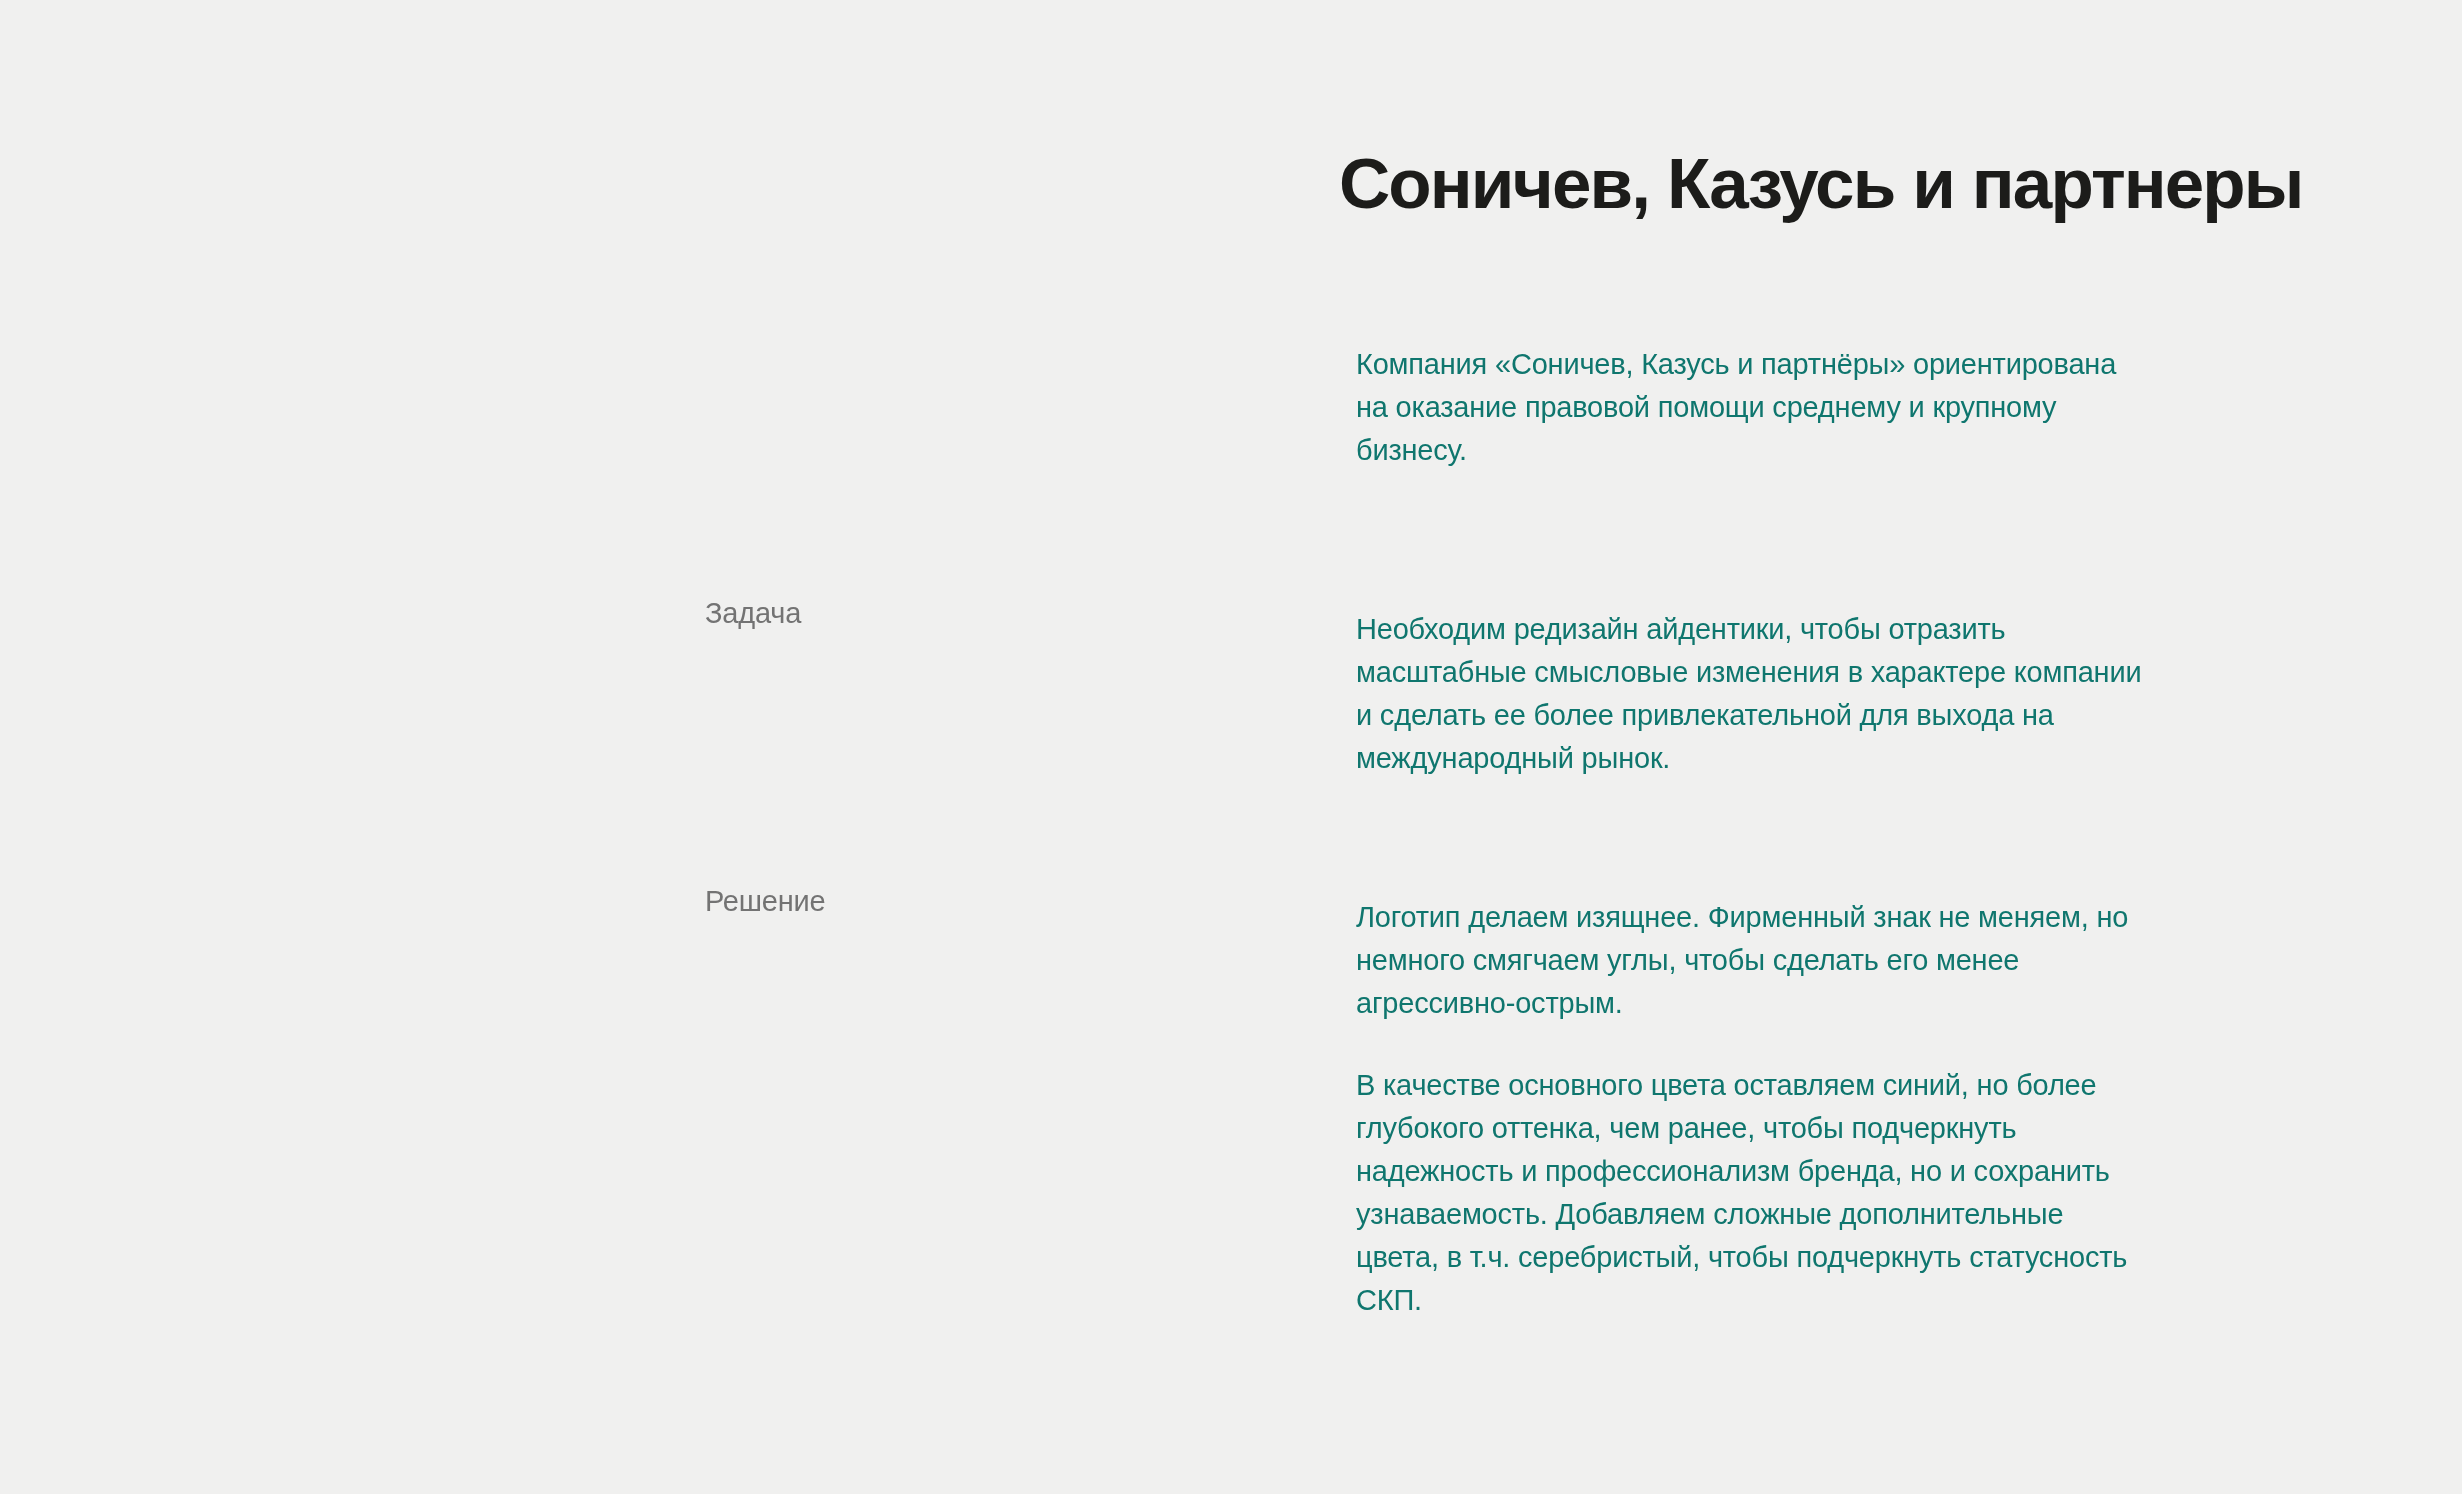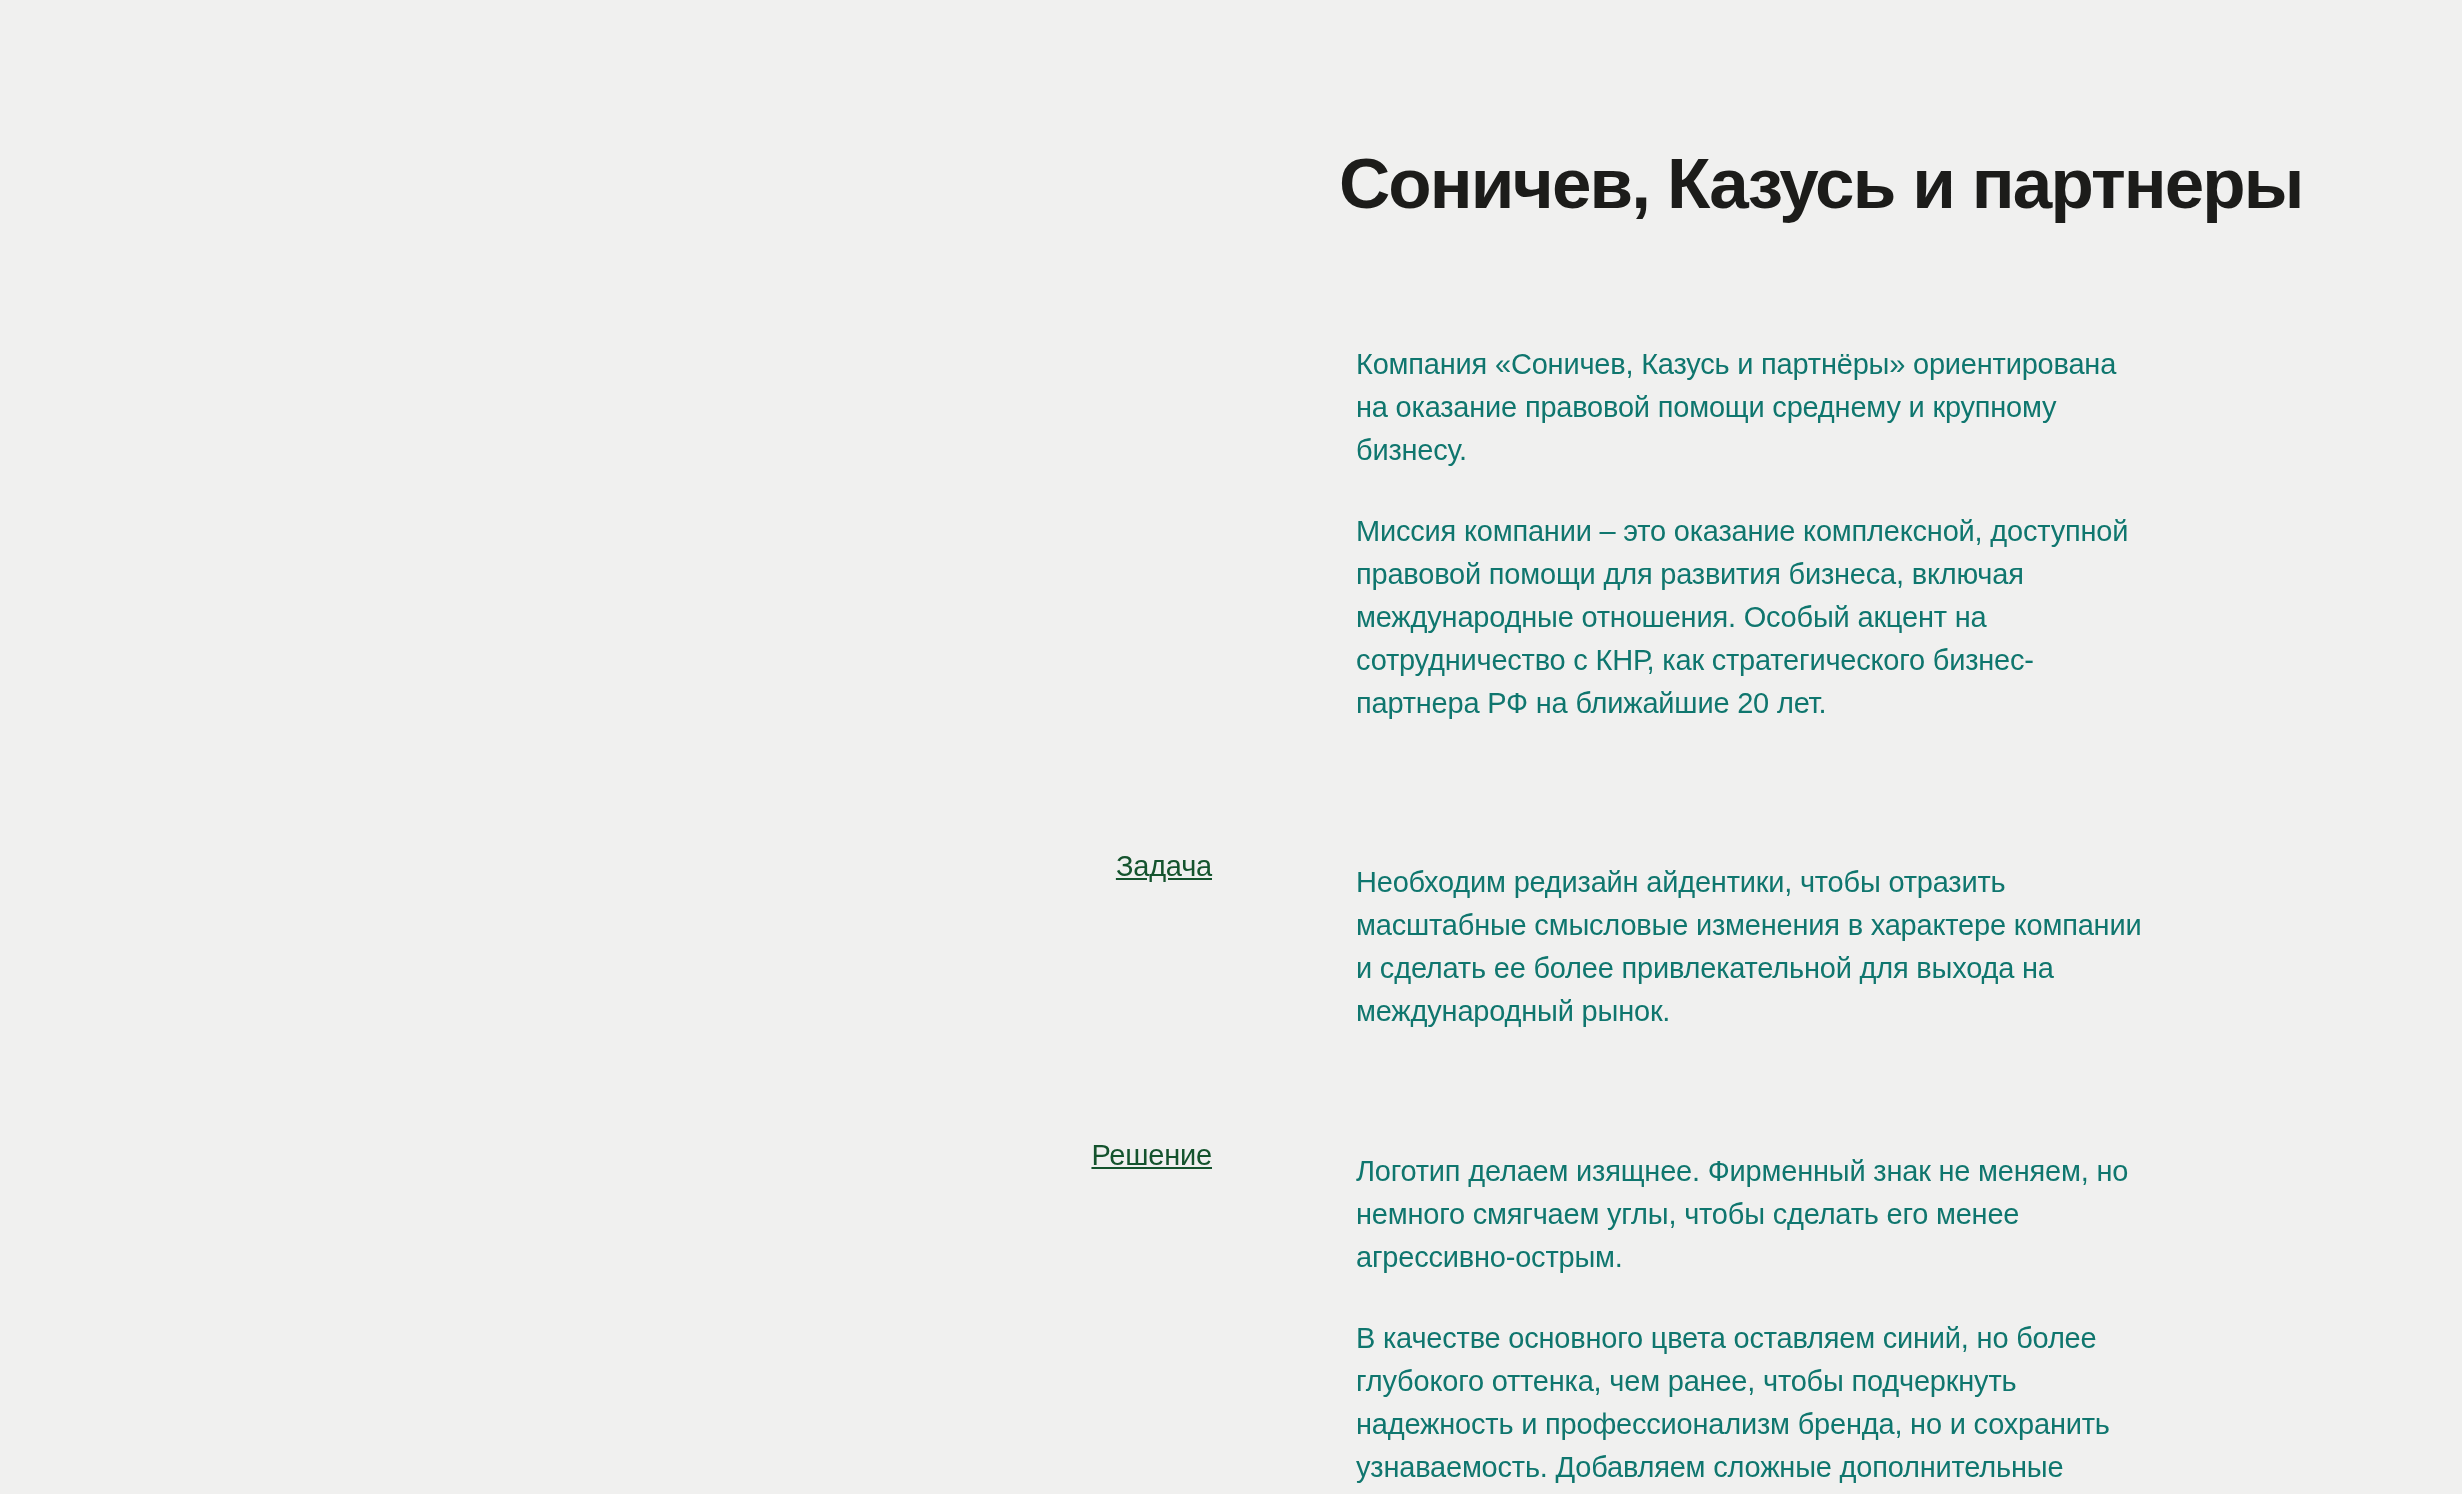--- a/index.html
+++ b/index.html
@@ -38,46 +38,40 @@
     color: #0f766e;
   }
   .section { position: relative; }
   .section-task { margin-top: 65px; }
   .section-solution { margin-top: 45px; }
   .section-label {
     position: absolute;
     right: calc(100% + 94px);
     top: 0;
     width: 539px;
-    text-align: right;
+    text-align: left;
     font-size: 29px;
     line-height: 43px;
     letter-spacing: -0.2px;
     white-space: nowrap;
-    color: #14532d;
-    text-decoration: underline;
+    color: #737373;
   }
 </style>
 </head>
 <body>
 
 <div class="page">
   <div class="content">
 
     <h1 class="title">Соничев, Казусь и партнеры</h1>
 
     <div class="intro">
       <p class="body-text">Компания «Соничев, Казусь и партнёры»  ориентирована
 на оказание правовой помощи среднему и крупному
 бизнесу.</p>
-      <p class="body-text">Миссия компании – это оказание комплексной, доступной
-правовой помощи для развития бизнеса, включая
-международные отношения. Особый акцент на
-сотрудничество с КНР, как стратегического бизнес-
-партнера РФ на ближайшие 20 лет.</p>
     </div>
 
     <div class="section section-task">
       <div class="section-label">Задача</div>
       <p class="body-text">Необходим редизайн айдентики, чтобы отразить
 масштабные смысловые изменения в характере компании
 и сделать ее более привлекательной для выхода на
 международный рынок.</p>
     </div>
 

